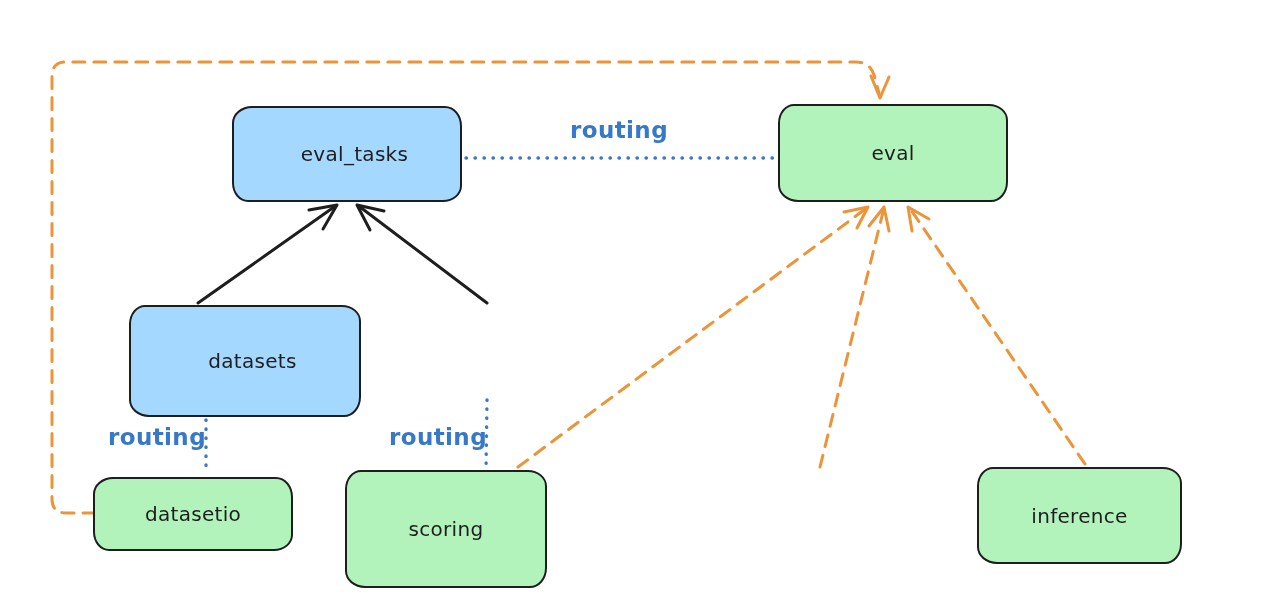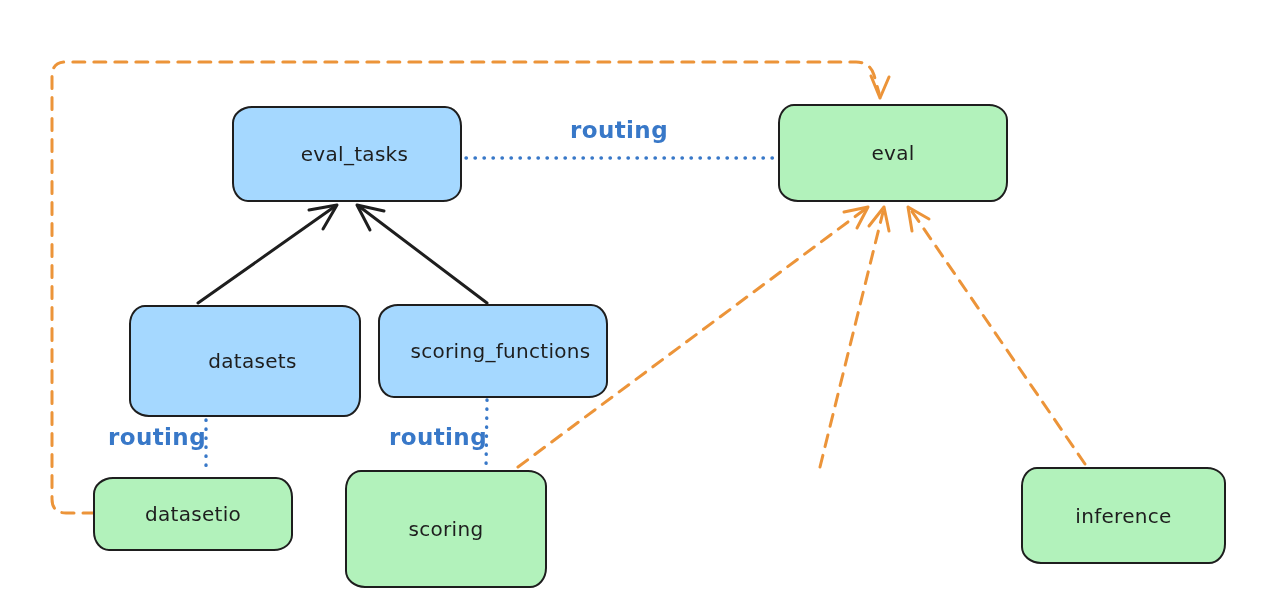--- a/index.html
+++ b/index.html
@@ -113,34 +113,31 @@
   </div>
 
   <div class="node green r2" style="left:778px; top:104px; width:230px; height:98px;">
     <span>eval</span>
   </div>
 
   <div class="node blue r2" style="left:97px; top:305px; width:232px; height:112px;margin-left:32px;">
     <span>datasets</span>
   </div>
 
-  <div class="node blue r1" style="left:378px; top:304px; width:230px; height:94px;">
-    <span>scoring_functions</span>
-  </div>
 
   <div class="node green r1" style="left:93px; top:477px; width:200px; height:74px;">
     <span>datasetio</span>
   </div>
 
   <div class="node green r2" style="left:345px; top:470px; width:202px; height:118px;">
     <span>scoring</span>
   </div>
 
 
-  <div class="node green r2" style="left:977px; top:467px; width:205px; height:97px;margin-left:44px;">
+  <div class="node green r2" style="left:977px; top:467px; width:205px; height:97px;">
     <span>inference</span>
   </div>
 
   <div class="edge-label" style="left:619px; top:130px;">routing</div>
 
   <div class="edge-label" style="left:157px; top:437px;">routing</div>
 
   <div class="edge-label" style="left:438px; top:437px;">routing</div>
 
 </div>

